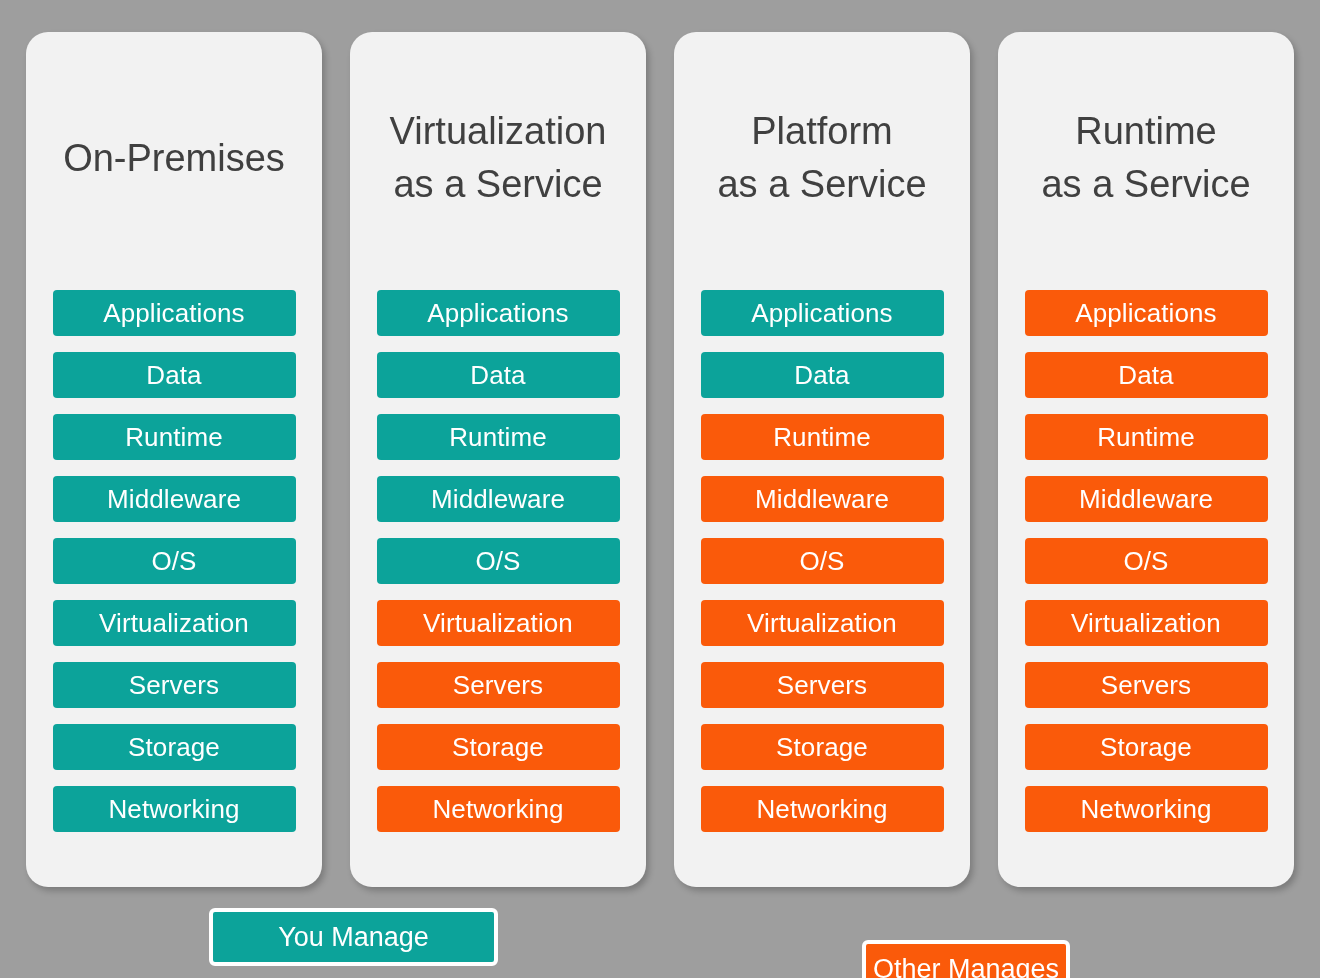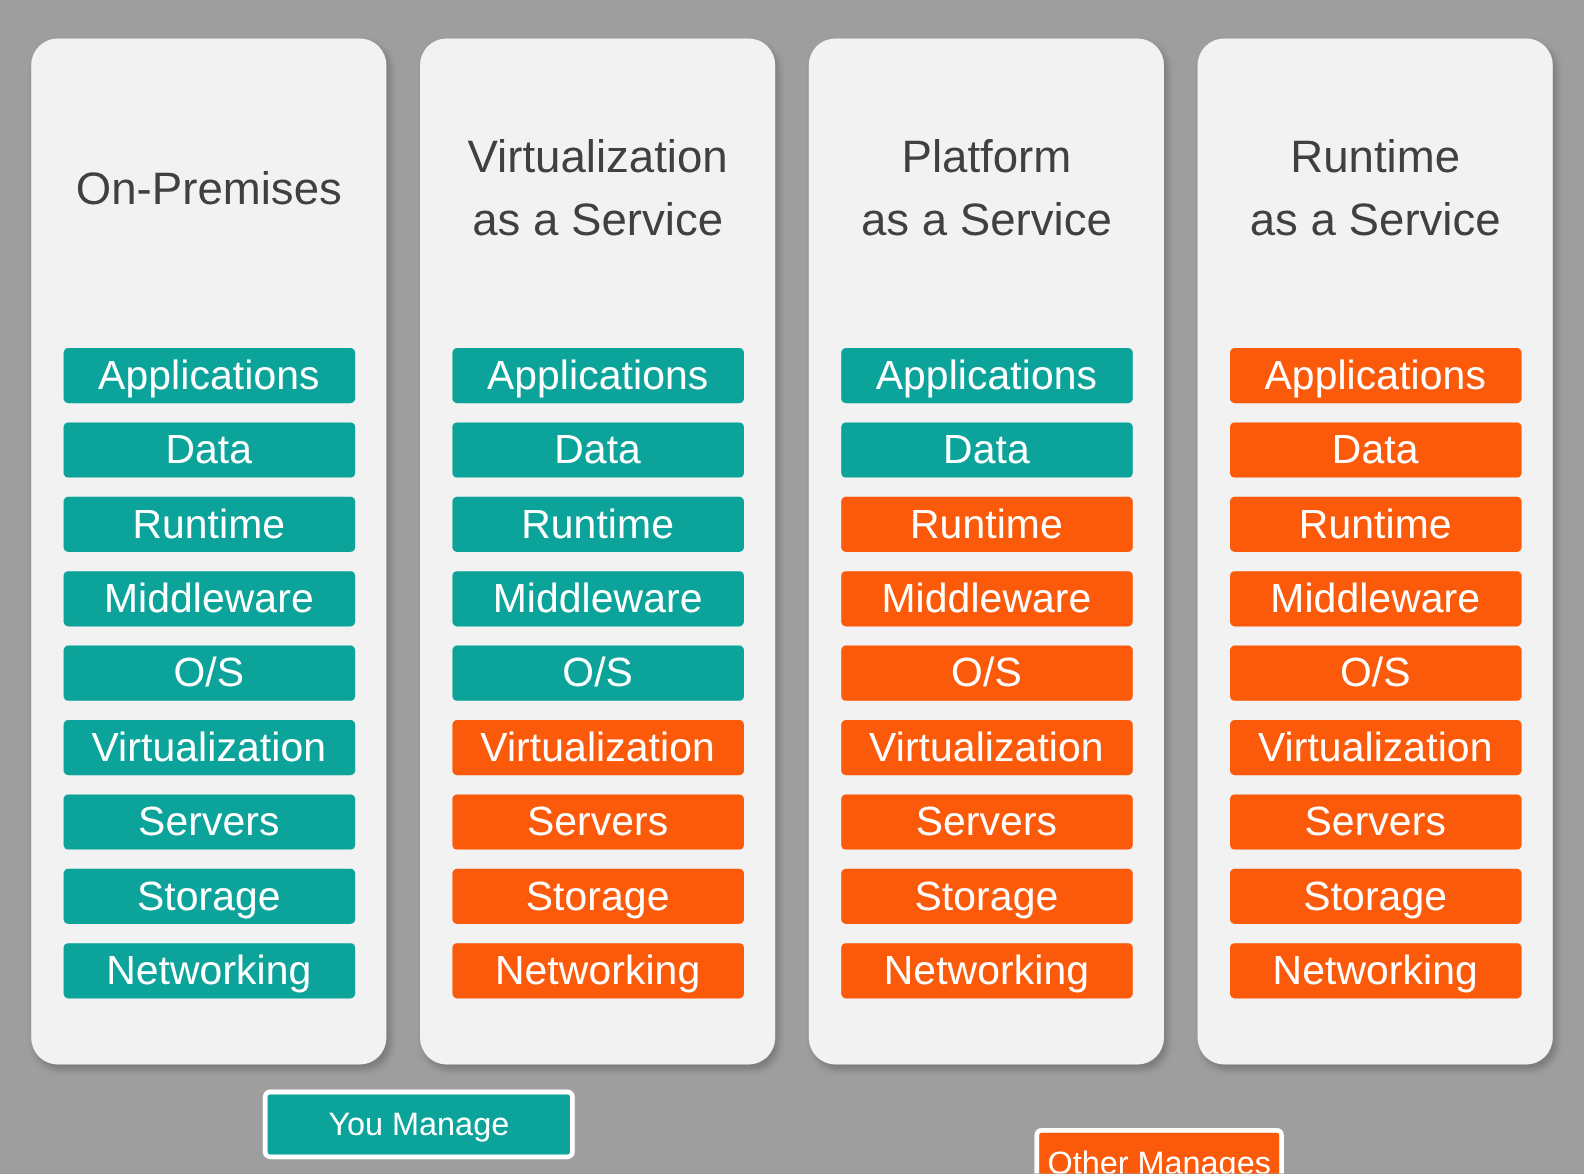--- a/index.html
+++ b/index.html
@@ -70,21 +70,21 @@
     gap: 16px;
   }
 
   .layer {
     height: 46px;
     border-radius: 4px;
     display: flex;
     align-items: center;
     justify-content: center;
     color: #ffffff;
-    font-size: 34px;
+    font-size: 26px;
     line-height: 1;
     letter-spacing: 0.1px;
   }
 
   .layer.you  { background: #0ca39a; }
   .layer.other{ background: #fa5a0a; }
 
   
   #legend {
     position: absolute;
@@ -102,22 +102,22 @@
     align-items: center;
     justify-content: center;
     color: #ffffff;
     font-size: 27px;
     border: 4px solid #ffffff;
     border-radius: 6px;
     box-sizing: border-box;
   }
 
   #legend-you {
-    left: 219px;
-    width: 260px;
+    left: 209px;
+    width: 289px;
     background: #0ca39a;
   }
 
   #legend-other {
     left: 862px;
     width: 208px;
     background: #fa5a0a;
     margin-top: 32px;
   }
 </style>

